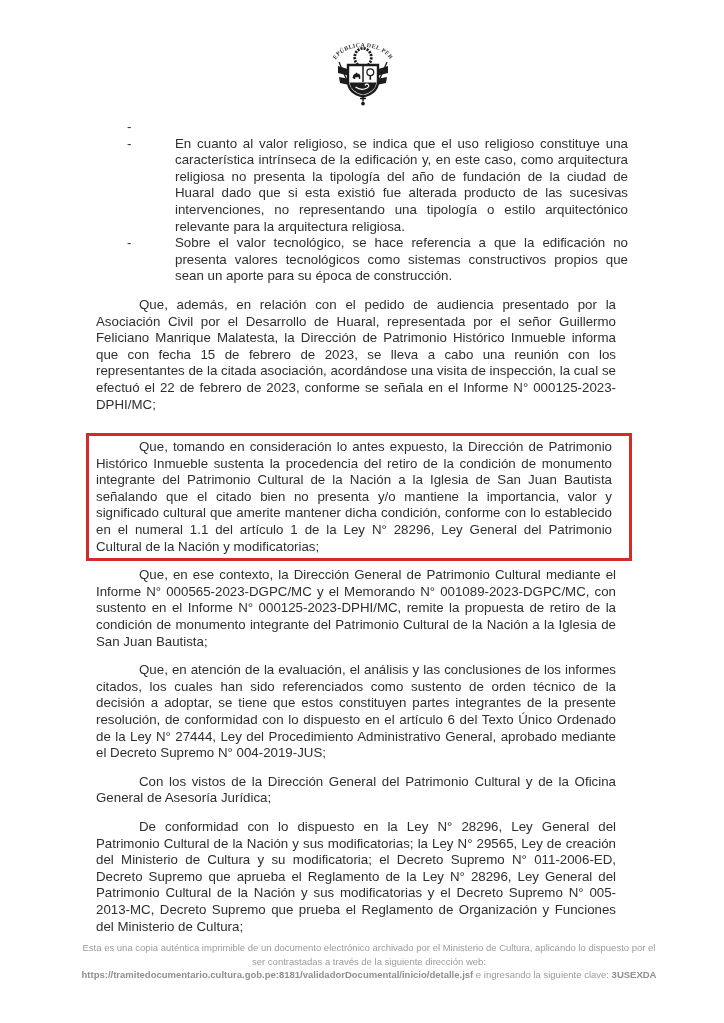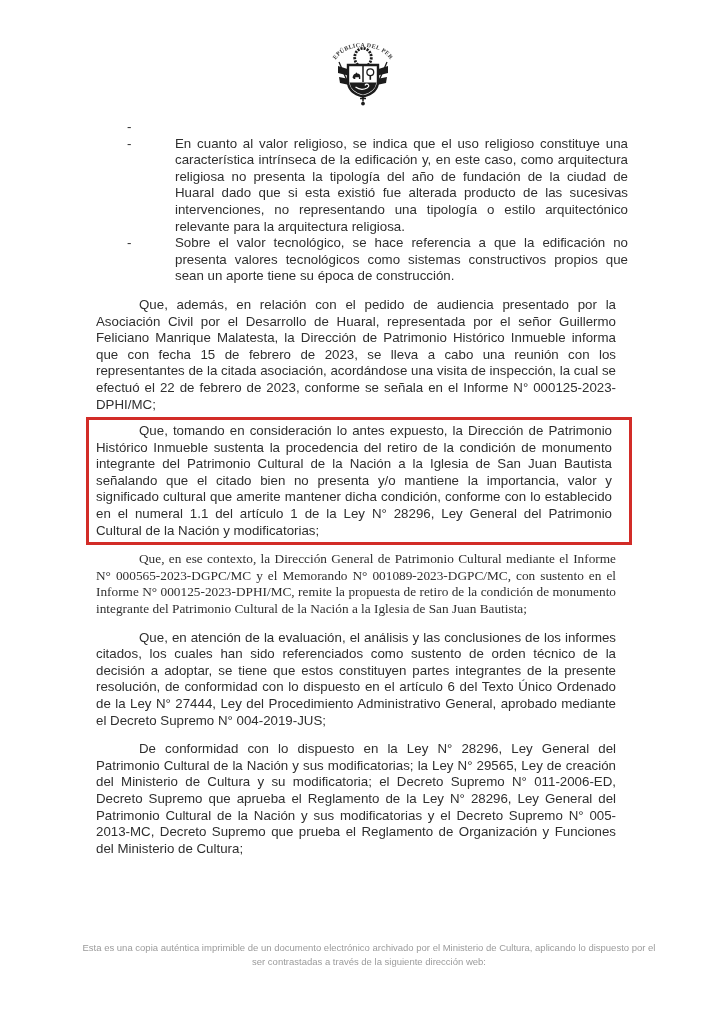--- a/index.html
+++ b/index.html
@@ -29,25 +29,25 @@
   }
   .bullets{margin:0;padding:0;list-style:none;}
   .bullet{display:flex;}
   .bullet .marker{flex:0 0 48px;margin-left:31px;text-align:left;}
   .bullet .btext{flex:1;text-align:justify;}
 
   .para{margin:12px 12px 0 0;text-indent:43px;text-align:justify;}
 
   .highlight-box{
     border:3px solid var(--accent-red);
-    margin:4px -4px 0 -10px;
+    margin:20px -4px 0 -10px;
     padding:3px 17px 3px 7px;
   }
   .highlight-box .para{margin:0;}
-  .after-box{margin-top:6px;font-family:Liberation Serif, serif;}
+  .after-box{margin-top:6px;}
 
   
   .footer{
     position:absolute;left:60px;right:46px;top:941px;
     text-align:center;
     font-size:9.5px;line-height:13.6px;
     color:var(--footer-gray);
   }
   .footer .bold{font-weight:bold;color:#8f8f8f;}
 </style>
@@ -96,34 +96,36 @@
     <ul class="bullets">
       <li class="bullet">
         <span class="marker">-</span>
       </li>
       <li class="bullet">
         <span class="marker">-</span>
         <span class="btext">En cuanto al valor religioso, se indica que el uso religioso constituye una característica intrínseca de la edificación y, en este caso, como arquitectura religiosa no presenta la tipología del año de fundación de la ciudad de Huaral dado que si esta existió fue alterada producto de las sucesivas intervenciones, no representando una tipología o estilo arquitectónico relevante para la arquitectura religiosa.</span>
       </li>
       <li class="bullet">
         <span class="marker">-</span>
-        <span class="btext">Sobre el valor tecnológico, se hace referencia a que la edificación no presenta valores tecnológicos como sistemas constructivos propios que sean un aporte tiene su época de construcción.</span>
+        <span class="btext">Sobre el valor tecnológico, se hace referencia a que la edificación no presenta valores tecnológicos como sistemas constructivos propios que sean un aporte para su época de construcción.</span>
       </li>
     </ul>
 
     <p class="para">Que, además, en relación con el pedido de audiencia presentado por la Asociación Civil por el Desarrollo de Huaral, representada por el señor Guillermo Feliciano Manrique Malatesta, la Dirección de Patrimonio Histórico Inmueble informa que con fecha 15 de febrero de 2023, se lleva a cabo una reunión con los representantes de la citada asociación, acordándose una visita de inspección, la cual se efectuó el 22 de febrero de 2023, conforme se señala en el Informe N° 000125-2023-DPHI/MC;</p>
 
     <div class="highlight-box">
       <p class="para">Que, tomando en consideración lo antes expuesto, la Dirección de Patrimonio Histórico Inmueble sustenta la procedencia del retiro de la condición de monumento integrante del Patrimonio Cultural de la Nación a la Iglesia de San Juan Bautista señalando que el citado bien no presenta y/o mantiene la importancia, valor y significado cultural que amerite mantener dicha condición, conforme con lo establecido en el numeral 1.1 del artículo 1 de la Ley N° 28296, Ley General del Patrimonio Cultural de la Nación y modificatorias;</p>
     </div>
 
     <p class="para after-box">Que, en ese contexto, la Dirección General de Patrimonio Cultural mediante el Informe N° 000565-2023-DGPC/MC y el Memorando N° 001089-2023-DGPC/MC, con sustento en el Informe N° 000125-2023-DPHI/MC, remite la propuesta de retiro de la condición de monumento integrante del Patrimonio Cultural de la Nación a la Iglesia de San Juan Bautista;</p>
     <p class="para">Que, en atención de la evaluación, el análisis y las conclusiones de los informes citados, los cuales han sido referenciados como sustento de orden técnico de la decisión a adoptar, se tiene que estos constituyen partes integrantes de la presente resolución, de conformidad con lo dispuesto en el artículo 6 del Texto Único Ordenado de la Ley N° 27444, Ley del Procedimiento Administrativo General, aprobado mediante el Decreto Supremo N° 004-2019-JUS;</p>
+    <p class="para">Con los vistos de la Dirección General del Patrimonio Cultural y de la Oficina General de Asesoría Jurídica;</p>
     <p class="para">De conformidad con lo dispuesto en la Ley N° 28296, Ley General del Patrimonio Cultural de la Nación y sus modificatorias; la Ley N° 29565, Ley de creación del Ministerio de Cultura y su modificatoria; el Decreto Supremo N° 011-2006-ED, Decreto Supremo que aprueba el Reglamento de la Ley N° 28296, Ley General del Patrimonio Cultural de la Nación y sus modificatorias y el Decreto Supremo N° 005-2013-MC, Decreto Supremo que prueba el Reglamento de Organización y Funciones del Ministerio de Cultura;</p>
 
   </div>
 
   <div class="footer">
     <div>Esta es una copia auténtica imprimible de un documento electrónico archivado por el Ministerio de Cultura, aplicando lo dispuesto por el</div>
     <div>ser contrastadas a través de la siguiente dirección web:</div>
+    <div><span class="bold">https://tramitedocumentario.cultura.gob.pe:8181/validadorDocumental/inicio/detalle.jsf</span><span> e ingresando la siguiente clave: </span><span class="bold">3USEXDA</span></div>
   </div>
 
 </div>
 
 </body></html>

